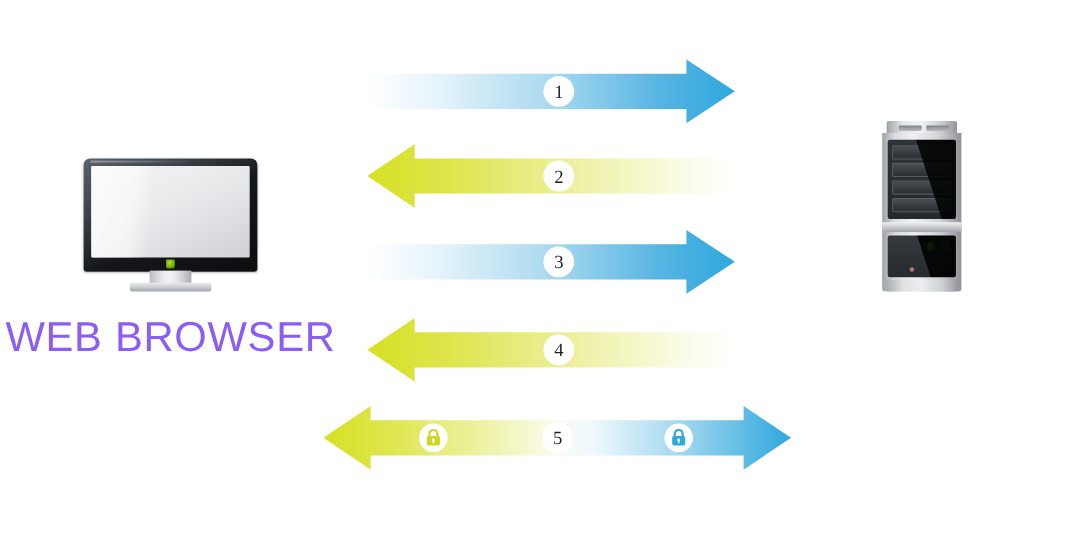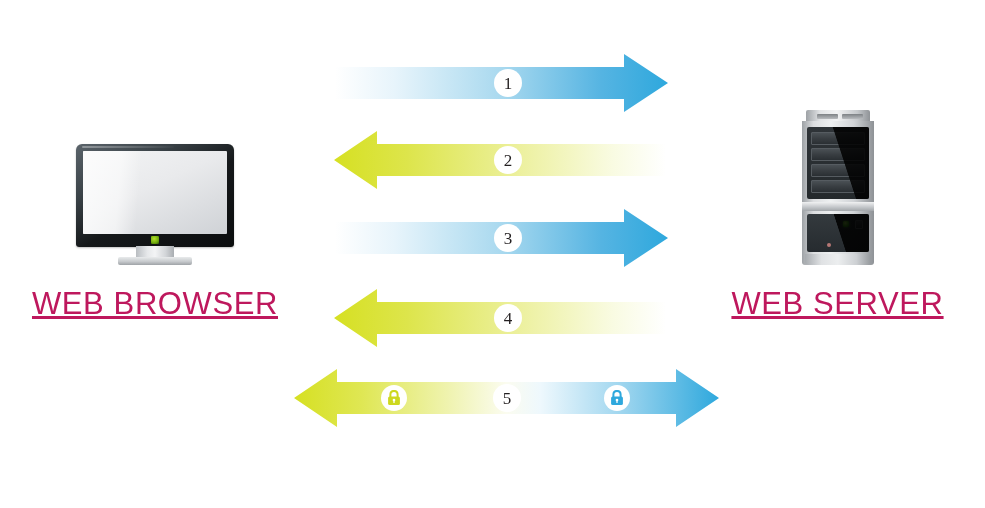--- a/index.html
+++ b/index.html
@@ -16,27 +16,26 @@
     width: 985px;
     height: 508px;
     background: #ffffff;
     font-family: "Liberation Sans", "DejaVu Sans", sans-serif;
   }
 
   
   .endpoint-label {
     position: absolute;
     font-family: "Liberation Sans", "DejaVu Sans", sans-serif;
-    font-size: 31px;
+    font-size: 38px;
     font-weight: 300;
     letter-spacing: 0.6px;
-    color: #be185d;
+    color: #8b5cf6;
     white-space: nowrap;
     text-align: center;
-    text-decoration: underline;
   }
   #browser-label { left: 0px;   top: 286px; width: 310px; }
   #server-label  { left: 690px; top: 286px; width: 295px; }
 
   
   #monitor {
     position: absolute;
     left: 76px;
     top: 144px;
     width: 158px;
@@ -274,21 +273,20 @@
       <div class="srv-panel">
         <div class="srv-led"></div>
         <div class="srv-power"></div>
         <div class="srv-panel-gloss"></div>
       </div>
       <div class="srv-dot"></div>
       <div class="srv-foot"></div>
     </div>
   </div>
 
-  <div class="endpoint-label" id="server-label">WEB SERVER</div>
 
   <div class="arrow-row" style="left:335px; top:53px; width:333px;">
     <svg class="arrow-svg" viewBox="0 0 333 60" preserveAspectRatio="none">
       <defs>
         <linearGradient id="gBlue1" x1="0" y1="0" x2="1" y2="0">
           <stop offset="0" stop-color="#ffffff"></stop>
           <stop offset="0.18" stop-color="#e7f4fb"></stop>
           <stop offset="0.50" stop-color="#a9d9ef"></stop>
           <stop offset="0.80" stop-color="#55b4e2"></stop>
           <stop offset="1" stop-color="#2ea8dd"></stop>

